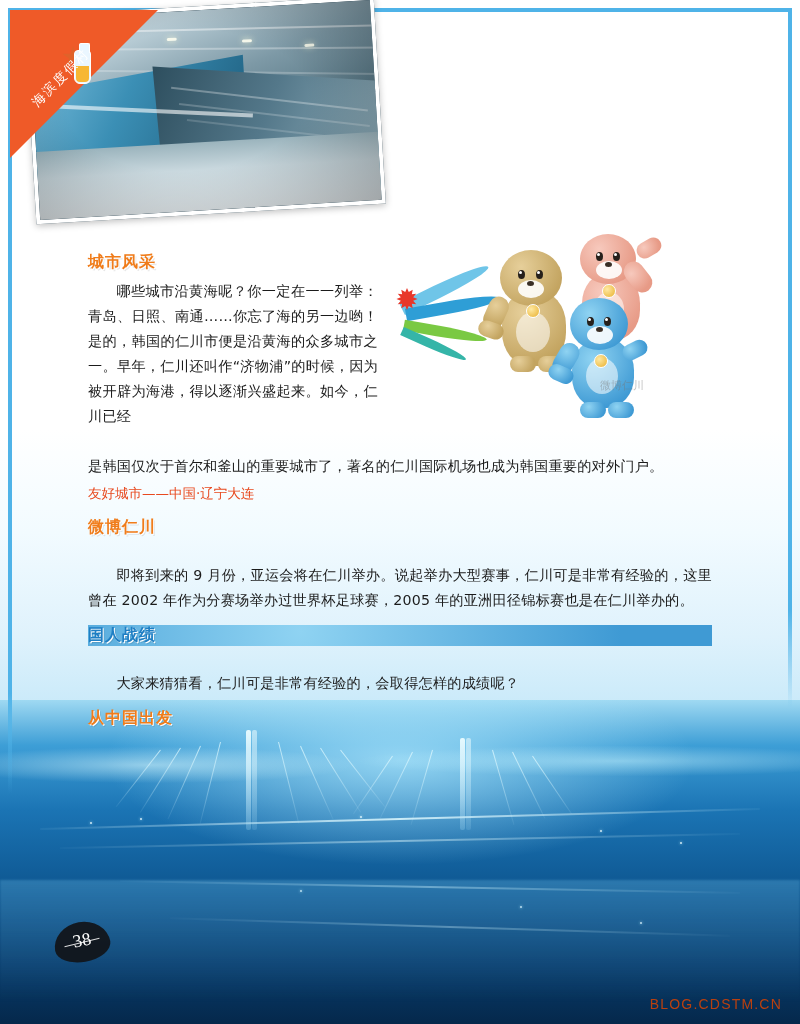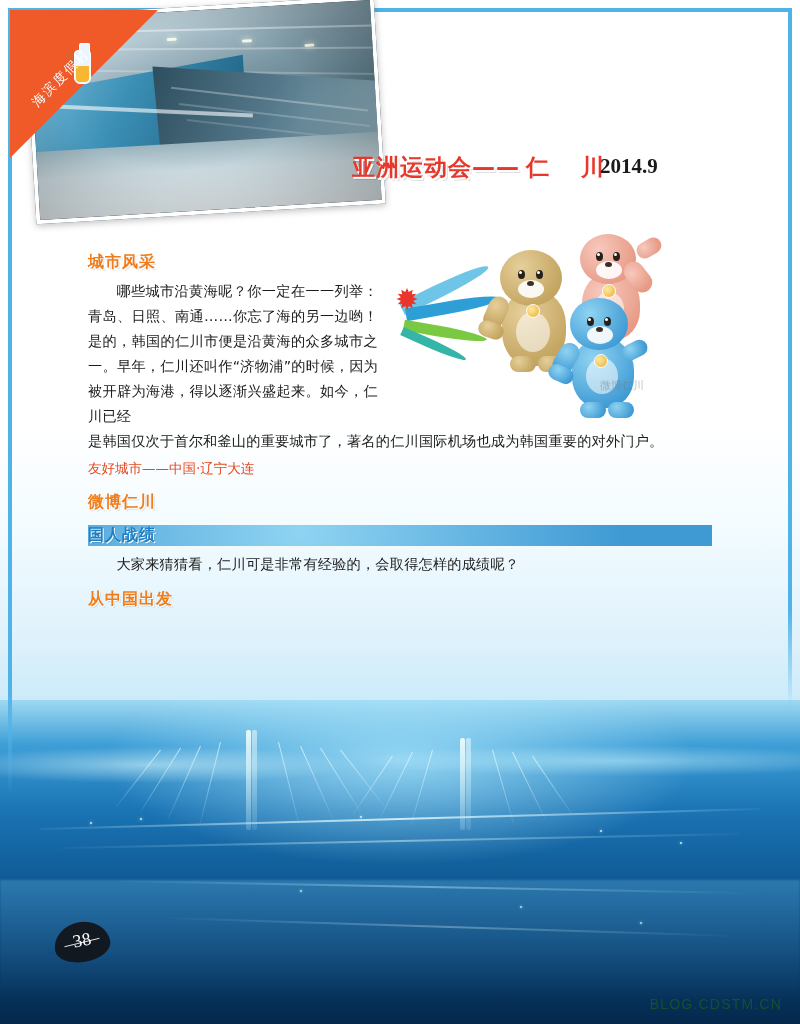--- a/index.html
+++ b/index.html
@@ -282,21 +282,21 @@
     letter-spacing: 0.2px;
   }
   .p-indent { text-indent: 2em; }
   .sub-link {
     font-family: "DejaVu Sans", sans-serif;
     font-size: 13.5px;
     color: #e8491f;
     margin: 6px 0 14px 0;
   }
   .blk1 { width: 290px; }
-  .blk-full { width: 624px; }
+  .blk-full { width: 624px; margin-top: 25px; }
   .sec { margin-bottom: 12px; }
 
   
   .pagenum {
     position: absolute; left: 54px; top: 922px;
     width: 56px; height: 40px;
   }
   .pagenum-bg {
     position: absolute; inset: 0;
     background: #111418;
@@ -314,21 +314,21 @@
   }
   .pagenum-strike {
     position: absolute; left: 10px; top: 20px; width: 36px; height: 1px;
     background: rgba(255,255,255,0.85);
     transform: rotate(-14deg);
   }
 
   
   .footer-url {
     position: absolute; right: 18px; bottom: 12px;
-    color: #14532d;
+    color: #c2410c;
     font-family: "Liberation Sans", sans-serif;
     font-size: 14px;
     letter-spacing: 1.2px;
     opacity: 0.95;
   }
 </style>
 </head>
 <body>
 
 <div id="page">
@@ -404,25 +404,20 @@
     <div class="corner-tri"></div>
     <div class="corner-icon">
       <div class="starfish"></div>
       <div class="bottle">
           <div class="bottle-fill"></div>
         </div>
     </div>
     <div class="corner-text">海滨度假村</div>
   </div>
 
-  <div class="title-bar">
-    <div class="title-main">亚洲运动会——</div>
-    <div class="title-city">仁 川</div>
-    <div class="title-year">2014.9</div>
-  </div>
 
   <div class="emblem">
     <div class="wing" style="background:#6fc5e8; transform: rotate(-26deg) scaleY(.75);"></div>
     <div class="wing" style="background:#2e9ed6; transform: rotate(-10deg) scaleY(.7); left:10px; top:30px;"></div>
     <div class="wing" style="background:#7ac943; transform: rotate(10deg) scaleY(.6); left:8px; top:40px; width:84px;"></div>
     <div class="wing" style="background:#35b5a8; transform: rotate(24deg) scaleY(.5); left:6px; top:46px; width:70px;"></div>
     <div class="sun"></div>
   </div>
 
   <div class="mascots">
@@ -477,20 +472,21 @@
 
     <div class="sec">
       <div class="h-sec">城市风采</div>
       <div class="para p-indent blk1">哪些城市沿黄海呢？你一定在一一列举：青岛、日照、南通……你忘了海的另一边哟！是的，韩国的仁川市便是沿黄海的众多城市之一。早年，仁川还叫作“济物浦”的时候，因为被开辟为海港，得以逐渐兴盛起来。如今，仁川已经</div>
       <div class="para blk-full">是韩国仅次于首尔和釜山的重要城市了，著名的仁川国际机场也成为韩国重要的对外门户。</div>
       <div class="sub-link">友好城市——中国·辽宁大连</div>
     </div>
 
     <div class="sec">
       <div class="h-sec">微博仁川</div>
+      <div class="para p-indent blk-full">即将到来的 9 月份，亚运会将在仁川举办。说起举办大型赛事，仁川可是非常有经验的，这里曾在 2002 年作为分赛场举办过世界杯足球赛，2005 年的亚洲田径锦标赛也是在仁川举办的。</div>
     </div>
 
     <div class="sec">
       <div class="h-sec blue">国人战绩</div>
       <div class="para p-indent blk-full">大家来猜猜看，仁川可是非常有经验的，会取得怎样的成绩呢？</div>
     </div>
 
     <div class="sec">
       <div class="h-sec">从中国出发</div>
     </div>

